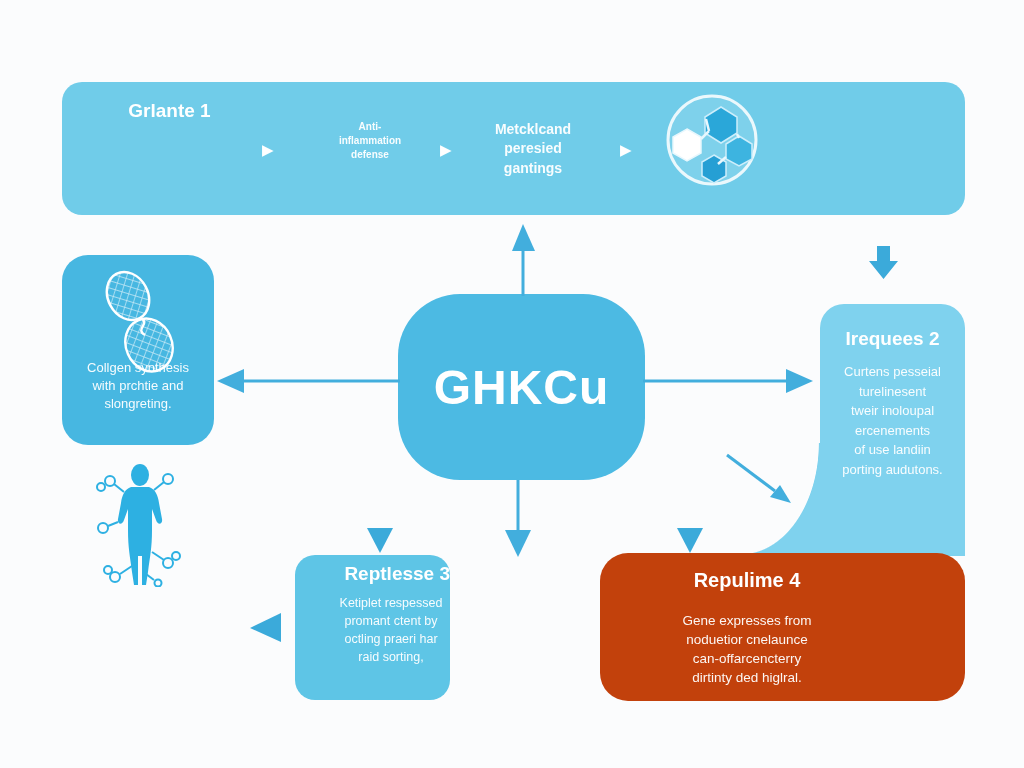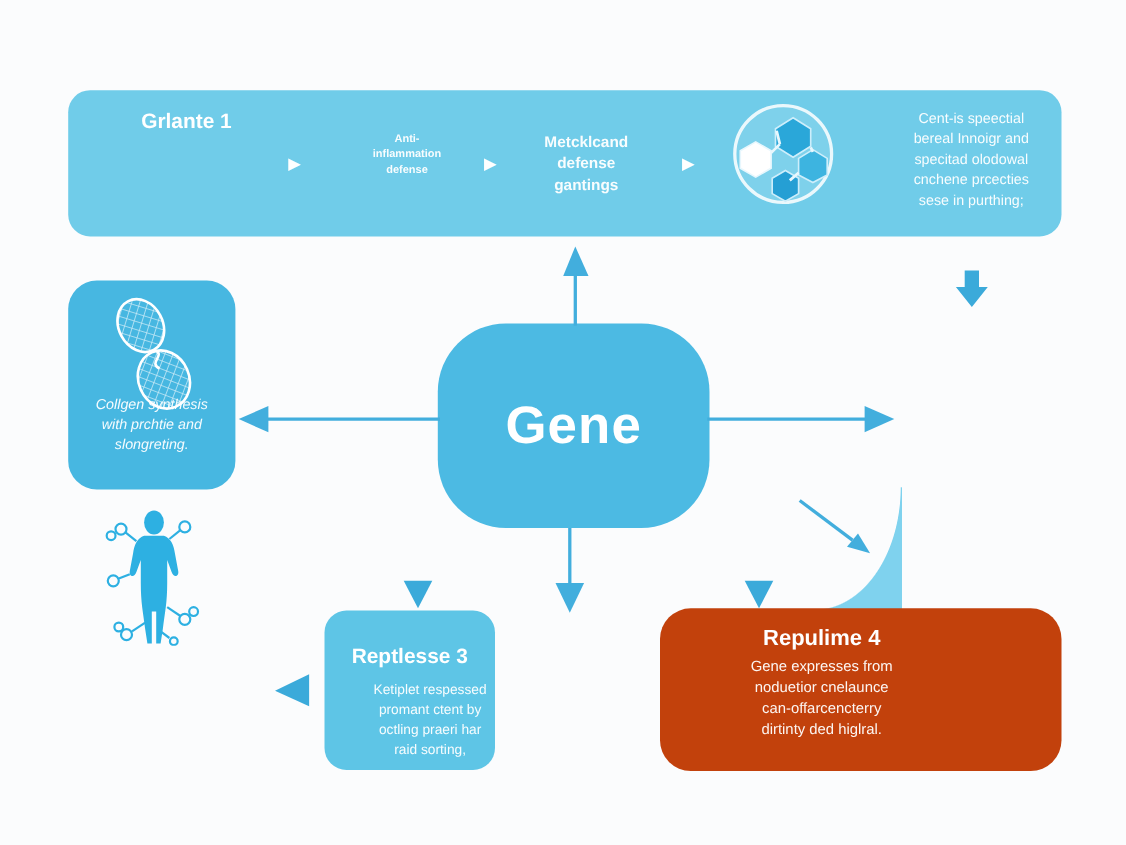--- a/index.html
+++ b/index.html
@@ -27,26 +27,26 @@
 
   
   #benefit2-panel{left:820px;top:304px;width:145px;height:252px;background:#7fd2ee;border-radius:24px 24px 0 0;text-align:center;}
   #benefit2-panel .title{font-size:19px;margin-top:24px;}
   #benefit2-panel .body{font-size:13px;line-height:1.5;margin-top:12px;}
   #panel-flare{left:741px;top:443px;width:79px;height:113px;
     background:radial-gradient(79px 113px at 0 0,#fbfcfd 0 98%,#7fd2ee 99%);}
 
   
   #benefit3-box{left:295px;top:555px;width:155px;height:145px;background:#5ec5e6;border-radius:20px;text-align:center;}
-  #benefit3-box .title{font-size:19px;margin-top:32px;}
+  #benefit3-box .title{font-size:19px;margin-top:8px;text-align:right;}
   #benefit3-box .body{font-size:12.5px;line-height:1.45;margin-top:9px;padding-left:37px;}
   #benefit4-box{left:600px;top:553px;width:365px;height:148px;background:#c2410c;border-radius:28px;}
   #benefit4-box .inner{width:250px;margin:16px 0 0 22px;text-align:center;}
   #benefit4-box .title{font-size:20px;}
-  #benefit4-box .body{font-size:13.5px;line-height:1.42;margin-top:4px;}
+  #benefit4-box .body{font-size:13.5px;line-height:1.42;margin-top:19px;}
 
   svg{display:block;}
   #arrow-overlay{left:0;top:0;pointer-events:none;z-index:6;}
   .z1{z-index:1;} .z2{z-index:2;}
 </style>
 </head>
 <body>
 
 <div class="canvas">
 
@@ -61,56 +61,49 @@
     <div class="banner-step" style="left:243px;top:38px;width:130px;font-weight:600;">
       <div class="body step-body" style="font-size:10px;">Anti-
 inflammation
 defense</div>
     </div>
 
     <span class="banner-arrow" style="left:378px;top:60px;">▶</span>
 
     <div class="banner-step" style="left:410px;top:38px;width:122px;font-weight:600;">
       <div class="body step-body" style="font-size:14px;">Metcklcand
-defense
+peresied
 gantings</div>
     </div>
 
     <span class="banner-arrow" style="left:558px;top:60px;">▶</span>
 
     <svg class="abs" style="left:603px;top:11px;" width="94" height="94" viewBox="0 0 94 94">
       <circle cx="47" cy="47" r="44" stroke="rgba(255,255,255,0.85)" stroke-width="3" fill="rgba(255,255,255,0.10)"></circle>
       <polygon points="56,14 72,24 72,40 56,50 40,40 40,24" fill="#2aa7d9" stroke="#cdeefb" stroke-width="1.5"></polygon>
       <polygon points="74,43 87,51 87,66 74,73 61,66 61,51" fill="#3db4e0" stroke="#cdeefb" stroke-width="1.5"></polygon>
       <polygon points="49,62 61,69 61,83 49,90 37,83 37,69" fill="#259fd4" stroke="#cdeefb" stroke-width="1.5"></polygon>
       <polygon points="22,36 36,44 36,60 22,68 8,60 8,44" fill="#ffffff" stroke="#e8f7fd" stroke-width="1.5"></polygon>
       <path d="M36,46 L44,38 M44,38 L41,26 M61,64 L53,71 M72,41 L74,45" stroke="#e8f7fd" stroke-width="2.5" fill="none"></path>
     </svg>
 
-    <div class="banner-step" style="left:740px;top:17px;width:162px;">
-      <div class="body step-body" style="line-height:1.42;">Cent-is speectial
-bereal Innoigr and
-specitad olodowal
-cnchene prcecties
-sese in purthing;</div>
-    </div>
   </div>
 
   <div id="collagen-box" class="panel z1">
     <svg class="abs" style="left:33px;top:14px;" width="86" height="104" viewBox="0 0 86 104">
       <defs>
         <pattern id="hatch" width="7" height="7" patternUnits="userSpaceOnUse" patternTransform="rotate(45)">
           <path d="M0,0 L0,7 M0,0 L7,0" stroke="rgba(255,255,255,0.7)" stroke-width="1.4"></path>
         </pattern>
       </defs>
       <ellipse cx="33" cy="27" rx="20" ry="25" transform="rotate(-28 33 27)" fill="url(#hatch)" stroke="#ffffff" stroke-width="2.4"></ellipse>
       <ellipse cx="54" cy="76" rx="23" ry="27" transform="rotate(-24 54 76)" fill="url(#hatch)" stroke="#ffffff" stroke-width="2.4"></ellipse>
       <path d="M45,49 C57,54 39,60 50,66" stroke="#ffffff" stroke-width="2.4" fill="none"></path>
     </svg>
-    <div class="body" style="position:absolute;left:8px;right:8px;top:100px;font-style:italic;">Collgen synthesis
+    <div class="body" style="position:absolute;left:8px;right:8px;top:100px;">Collgen synthesis
 with prchtie and
 slongreting.</div>
   </div>
 
   <svg class="abs z1" style="left:88px;top:462px;" width="100" height="125" viewBox="0 0 100 125">
     <g fill="#2db0e2">
       <ellipse cx="52" cy="13" rx="9" ry="11"></ellipse>
       <path d="M43,25 C37,27 34,33 33,41 L30,57 C29,62 34,64 36,58 L40,47 L40,68 C40,86 42,94 44,110 L46,123 L50,123 L50,94 L54,94 L54,123 L58,123 L60,110 C62,94 64,86 64,68 L64,47 L68,58 C70,64 75,62 74,57 L71,41 C70,33 67,27 61,25 Z"></path>
     </g>
     <g stroke="#2db0e2" stroke-width="2" fill="none">
@@ -126,23 +119,32 @@
         <circle cx="88" cy="94" r="4"></circle>
       <path d="M44,104 L32,112"></path>
         <circle cx="27" cy="115" r="5"></circle>
         <circle cx="20" cy="108" r="4"></circle>
       <path d="M58,112 L66,118"></path>
         <circle cx="70" cy="121" r="3.5"></circle>
     </g>
   </svg>
 
   <div id="center-box" class="panel z2">
-    <span class="label">Gene</span>
+    <span class="label">GHKCu</span>
   </div>
 
+  <div id="benefit2-panel" class="panel z1">
+    <div class="title">Irequees 2</div>
+    <div class="body">Curtens pesseial
+turelinesent
+tweir inoloupal
+ercenements
+of use landiin
+porting audutons.</div>
+  </div>
   <div id="panel-flare" class="abs z1"></div>
 
   <div id="benefit3-box" class="panel z1">
     <div class="title">Reptlesse 3</div>
     <div class="body">Ketiplet respessed
 promant ctent by
 octling praeri har
 raid sorting,</div>
   </div>
 

